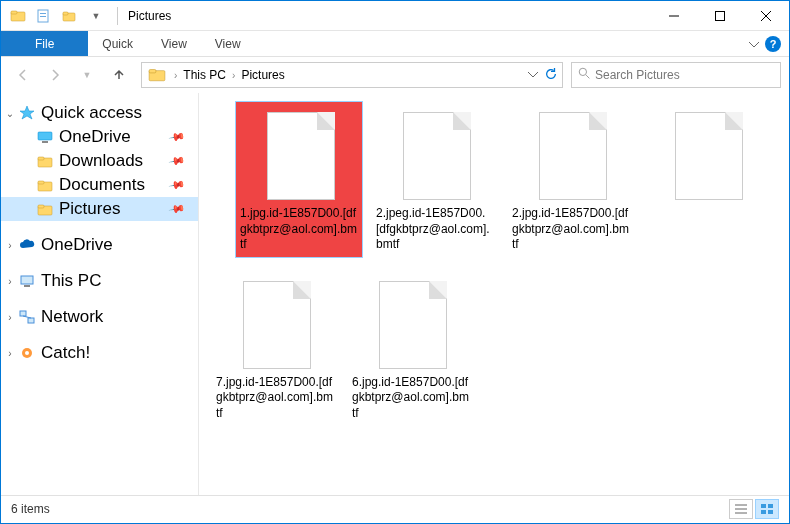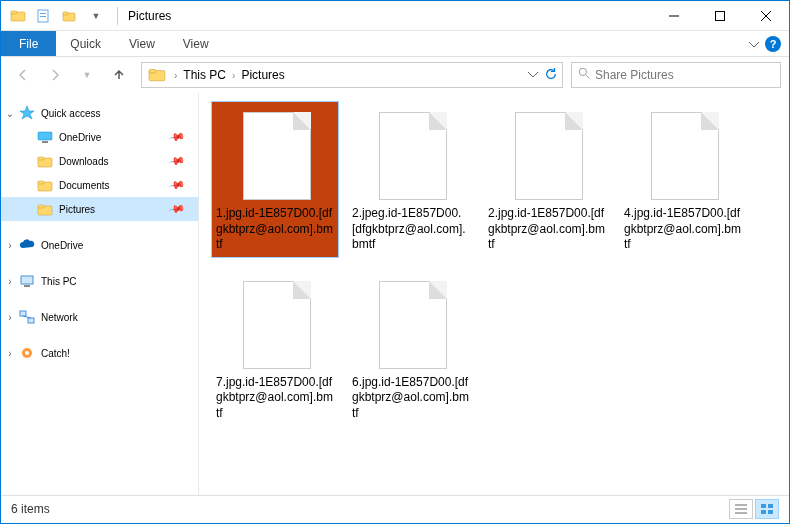--- a/index.html
+++ b/index.html
@@ -7,21 +7,21 @@
 
 .titlebar { height: 30px; background: #fff; display: flex; align-items: center; border-bottom: 1px solid #e5e5e5; }
 .titlebar .qat { display: flex; align-items: center; gap: 4px; padding: 0 6px; }
 .titlebar .qat-icon { width: 22px; height: 22px; display: flex; align-items: center; justify-content: center; }
 .titlebar .divider { width: 1px; height: 18px; background: #ccc; margin: 0 4px; }
 .titlebar .title { flex: 1; padding-left: 6px; color: #000; font-size: 12px; }
 .titlebar .winbtns { display: flex; }
 .titlebar .winbtn { width: 46px; height: 30px; display: flex; align-items: center; justify-content: center; }
 
 .ribbon { height: 26px; display: flex; align-items: stretch; border-bottom: 1px solid #e1e1e1; position: relative; }
-.ribbon .file { background: #1979ca; color: #fff; padding: 0 18px; display: flex; align-items: center; font-size: 12px; }
+.ribbon .file { background: #1979ca; color: #fff; padding: 0 34px; display: flex; align-items: center; font-size: 12px; }
 .ribbon .tab { padding: 0 14px; display: flex; align-items: center; color: #444; font-size: 12px; }
 .ribbon .expand { position: absolute; right: 30px; top: 0; height: 26px; display: flex; align-items: center; color: #666; }
 .ribbon .help { position: absolute; right: 8px; top: 0; height: 26px; display: flex; align-items: center; }
 
 .navbar { height: 36px; display: flex; align-items: center; padding: 4px 8px; gap: 4px; }
 .navbtn { width: 28px; height: 28px; display: flex; align-items: center; justify-content: center; color: #555; border-radius: 2px; }
 .navbtn.disabled { color: #bbb; }
 .addressbar { flex: 1; height: 26px; border: 1px solid #ccc; display: flex; align-items: center; padding: 0 2px; margin: 0 4px; position: relative; }
 .addressbar .folder-ico { width: 20px; height: 20px; margin: 0 4px; }
 .addressbar .crumb { padding: 0 4px; color: #000; }
@@ -33,26 +33,26 @@
 
 .body { display: flex; height: 402px; }
 .sidebar { width: 198px; border-right: 1px solid #e8e8e8; padding: 8px 0; overflow-y: auto; }
 .side-group { margin-bottom: 12px; }
 .side-item { height: 24px; display: flex; align-items: center; padding-left: 18px; gap: 6px; position: relative; }
 .side-item.child { padding-left: 36px; }
 .side-item.selected { background: #cce8ff; }
 .side-item .exp { position: absolute; left: 4px; font-size: 10px; color: #666; width: 10px; text-align: center; }
 .side-item .ico { width: 16px; height: 16px; display: flex; align-items: center; justify-content: center; }
 .side-item .pin { position: absolute; right: 14px; color: #888; font-size: 11px; transform: rotate(35deg); }
-.side-item .lbl { color: #000; font-size: 10px; }
+.side-item .lbl { color: #000; font-size: 17px; }
 
 .content { flex: 1; padding: 8px 12px; overflow: auto; }
 .grid { display: flex; flex-wrap: wrap; gap: 12px 8px; }
 .file-item { width: 128px; display: flex; flex-direction: column; align-items: center; padding: 4px; border: 1px solid transparent; }
-.file-item.selected { background: #c2410c; border: 1px solid #99d1ff; }
+.file-item.selected { background: #ef4444; border: 1px solid #99d1ff; margin-left: 24px; }
 .file-thumb { width: 80px; height: 96px; position: relative; margin-bottom: 4px; }
 .file-thumb .page { position: absolute; inset: 6px 4px 2px 8px; background: #fff; border: 1px solid #ccc; }
 .file-thumb .fold { position: absolute; top: 6px; right: 4px; width: 0; height: 0; border-top: 18px solid #f3f3f3; border-left: 18px solid transparent; }
 .file-thumb .fold::after { content: ""; position: absolute; top: -18px; right: 0; width: 0; height: 0; border-bottom: 18px solid #ddd; border-right: 18px solid transparent; }
 .file-name { font-size: 12px; color: #000; text-align: left; width: 100%; line-height: 1.3; word-break: break-all; }
 
 .statusbar { height: 26px; border-top: 1px solid #e1e1e1; display: flex; align-items: center; padding: 0 10px; font-size: 12px; color: #333; }
 .statusbar .spacer { flex: 1; }
 .statusbar .viewbtn { width: 24px; height: 20px; border: 1px solid #ccc; margin-left: 2px; display: flex; align-items: center; justify-content: center; }
 .statusbar .viewbtn.active { background: #cce8ff; border-color: #99d1ff; }
@@ -161,21 +161,21 @@
           <path d="M13 8a5 5 0 1 1-2-4" fill="none" stroke="#0078d7" stroke-width="1.5"></path>
           <path d="M12 1 L12 5 L8 5" fill="none" stroke="#0078d7" stroke-width="1.5"></path>
         </svg></span>
   </div>
 
   <div class="searchbox">
     <span class="sicon"><svg width="13" height="13" viewBox="0 0 16 16">
           <circle cx="6" cy="6" r="4.5" fill="none" stroke="#888"></circle>
           <line x1="10" y1="10" x2="14" y2="14" stroke="#888"></line>
         </svg></span>
-    <span>Share Pictures</span>
+    <span>Search Pictures</span>
   </div>
 </div>
 
 <div class="body">
   <div class="sidebar">
 
     <div class="side-group">
       <div class="side-item">
         <span class="exp">⌄</span>
         <span class="ico">
@@ -294,21 +294,20 @@
       <div class="page"></div>
             <div class="fold"></div>
     </div>
     <div class="file-name">2.jpg.id-1E857D00.[dfgkbtprz@aol.com].bmtf</div>
         </div>
         <div class="file-item">
           <div class="file-thumb">
       <div class="page"></div>
             <div class="fold"></div>
     </div>
-    <div class="file-name">4.jpg.id-1E857D00.[dfgkbtprz@aol.com].bmtf</div>
         </div>
         <div class="file-item">
           <div class="file-thumb">
       <div class="page"></div>
             <div class="fold"></div>
     </div>
     <div class="file-name">7.jpg.id-1E857D00.[dfgkbtprz@aol.com].bmtf</div>
         </div>
         <div class="file-item">
           <div class="file-thumb">

